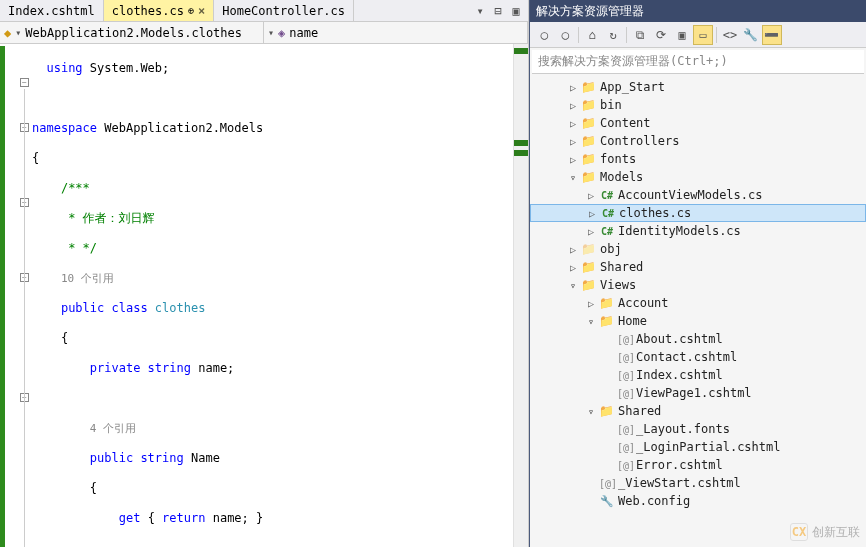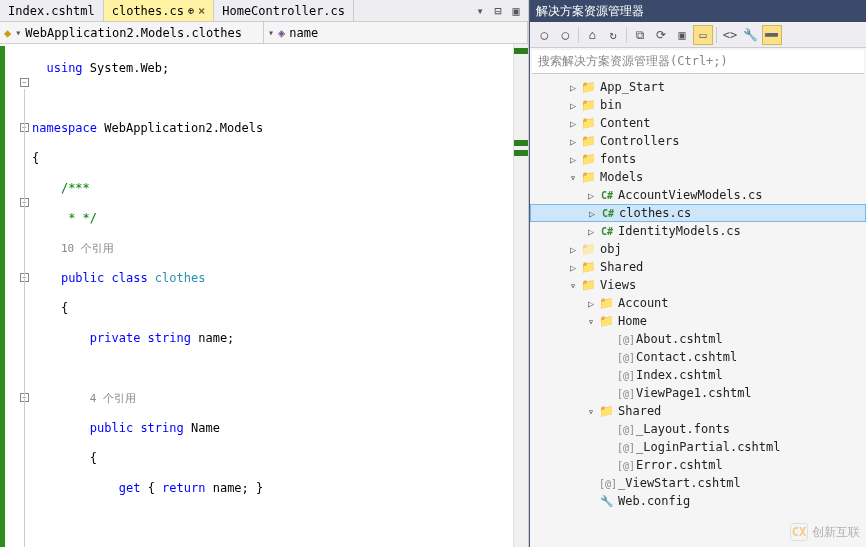--- a/index.html
+++ b/index.html
@@ -98,20 +98,21 @@
       <div class="fold-box" style="top:229px">−</div>
       <div class="fold-box" style="top:349px">−</div>
       <div class="fold-line" style="top:45px;height:500px"></div>
     </div>
     <div class="code-lines">
 <div class="line">  <span class="kw">using</span> <span>System.Web;</span></div>
 <div class="line"></div>
 <div class="line"><span class="kw">namespace</span> <span class="varn">WebApplication2.Models</span></div>
 <div class="line"><span>{</span></div>
 <div class="line">    <span class="cmt">/***</span></div>
+<div class="line">    <span class="cmt"> * 作者：刘日辉</span></div>
 <div class="line">    <span class="cmt"> * */</span></div>
 <div class="line">    <span class="ref">10 个引用</span></div>
 <div class="line">    <span class="kw">public</span> <span class="kw">class</span> <span class="cls">clothes</span></div>
 <div class="line">    <span>{</span></div>
 <div class="line">        <span class="kw">private</span> <span class="kw">string</span> <span>name</span><span>;</span></div>
 <div class="line"></div>
 <div class="line">        <span class="ref">4 个引用</span></div>
 <div class="line">        <span class="kw">public</span> <span class="kw">string</span> <span>Name</span></div>
 <div class="line">        <span>{</span></div>
 <div class="line">            <span class="kw">get</span> <span>{</span> <span class="kw">return</span> <span>name</span>; <span>}</span></div>

